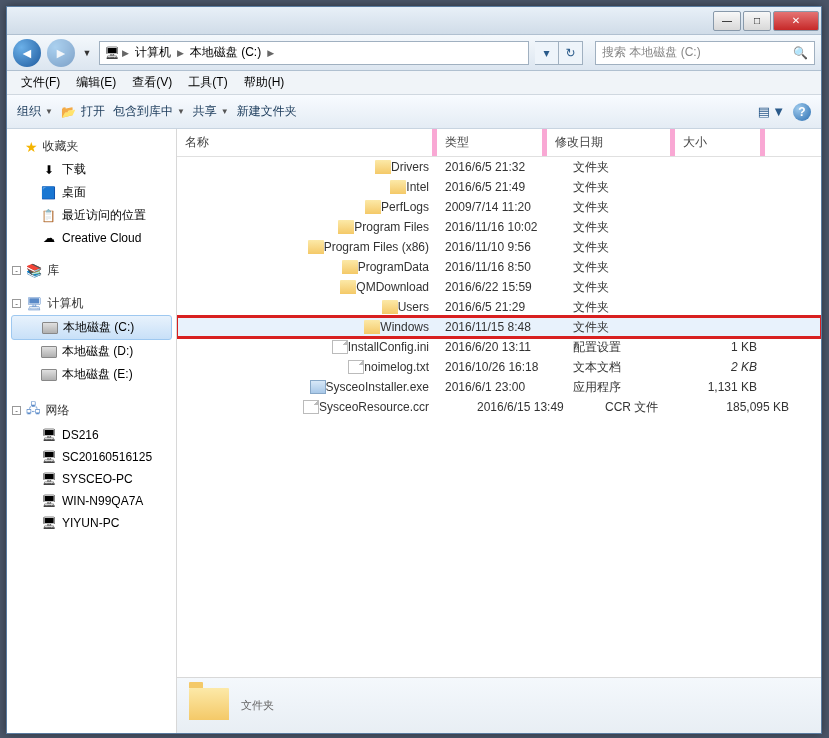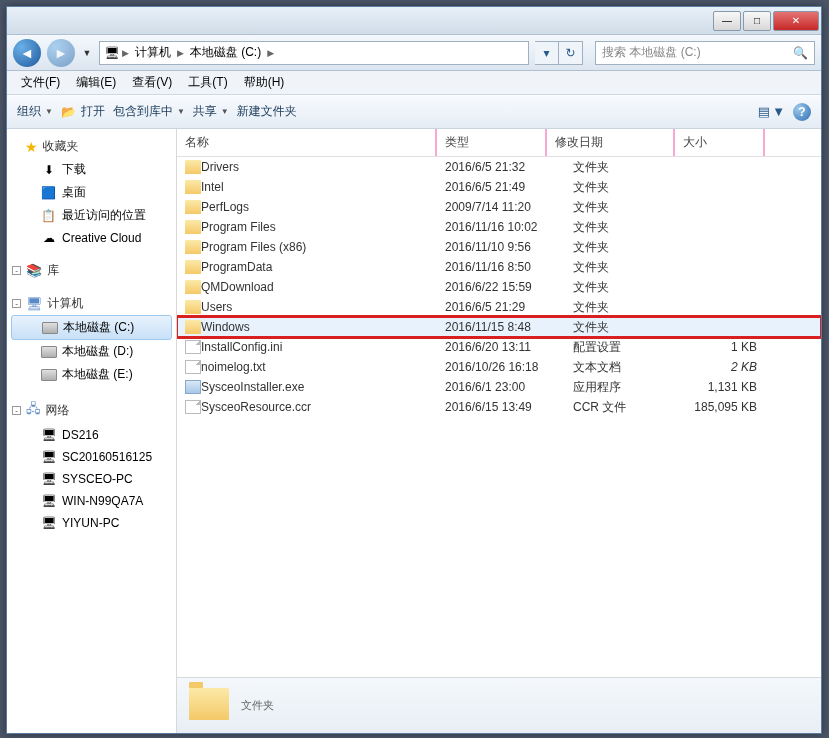--- a/index.html
+++ b/index.html
@@ -29,26 +29,26 @@
 .body { flex:1; display:flex; overflow:hidden;}
 .sidebar { width:170px; background:#fff; border-right:1px solid #d8d8d8; overflow-y:auto; font-size:12px; padding:6px 0;}
 .tree-group { margin-bottom:10px; }
 .tree-hdr { display:flex; align-items:center; gap:5px; padding:3px 8px 3px 18px; color:#333; cursor:pointer;}
 .tree-hdr .exp { width:9px; height:9px; margin-left:-13px; border:1px solid #999; font-size:8px; line-height:7px; text-align:center; color:#333; background:#fff;}
 .tree-item { display:flex; align-items:center; gap:5px; padding:3px 8px 3px 34px; cursor:pointer; white-space:nowrap; overflow:hidden;}
 .tree-item.sel { background: linear-gradient(to bottom,#e8f2fc,#c8e0f8); border:1px solid #9ec8f0; border-radius:3px; margin:0 4px; padding-left:30px;}
 .ticon-sm { width:16px; height:16px; display:inline-flex; align-items:center; justify-content:center; font-size:12px;}
 .content { flex:1; display:flex; flex-direction:column; overflow:hidden;}
 .cols { height:28px; display:flex; align-items:center; border-bottom:1px solid #e0e0e0; font-size:12px; color:#444; position:relative;}
-.cols .col { padding:0 8px; border-right:2px solid #f9a8d4; height:100%; display:flex; align-items:center; cursor:pointer;}
+.cols .col { padding:0 8px; border-right:5px solid #f9a8d4; height:100%; display:flex; align-items:center; cursor:pointer;}
 .filelist { flex:1; overflow-y:auto; position:relative;}
 .row { display:flex; align-items:center; height:20px; font-size:12px; color:#333; padding:0; position:relative;}
 .row.hl { outline: 3px solid #d82020; outline-offset:-1px; background:#e8f2fc; z-index:2;}
 .row .c { padding:0 8px; overflow:hidden; white-space:nowrap; text-overflow:ellipsis;}
-.row .c.name { display:flex; align-items:center; gap:0;}
+.row .c.name { display:flex; align-items:center; gap:0;justify-content:flex-end;}
 .row .c.size { text-align:right; justify-content:flex-end; display:flex;}
 .ficon { width:16px; height:14px; display:inline-block; }
 .ficon.folder { background: linear-gradient(to bottom,#fce9a8,#f4c968); border-radius:1px 1px 0 0; position:relative;}
 .ficon.folder:before { content:""; position:absolute; top:-3px; left:0; width:6px; height:3px; background:#f4c968; border-radius:1px 1px 0 0;}
 .ficon.file { background:#fff; border:1px solid #bbb; position:relative;}
 .ficon.file:before { content:""; position:absolute; top:0; right:0; width:4px; height:4px; background:linear-gradient(135deg,#fff 50%,#bbb 50%);}
 .ficon.exe { background:linear-gradient(to bottom,#d8e8f8,#a8c8e8); border:1px solid #88a8c8;}
 .details { height:56px; border-top:1px solid #d8d8d8; background: linear-gradient(to bottom,#f4f8fc,#e8eef4); display:flex; align-items:center; padding:6px 12px; gap:12px; font-size:12px;}
 .details .bigicon { width:40px; height:36px; }
 .details .bigicon .ficon.folder { width:40px; height:32px;}
@@ -331,21 +331,21 @@
             </div>
             <div class="c" style="width: 128px;">2016/6/1 23:00</div>
             <div class="c" style="width: 110px;">应用程序</div>
             <div class="c size" style="width: 90px;">1,131 KB</div>
           </div>
           <div class="row">
             <div class="c name" style="width: 260px;">
               <span class="ficon file"></span>
               <span>SysceoResource.ccr</span>
             </div>
-            <div class="c" style="width: 128px;">2016/6/15 13:49</div>
+            <div class="c" style="width: 128px; margin-left: 32px;">2016/6/15 13:49</div>
             <div class="c" style="width: 110px;">CCR 文件</div>
             <div class="c size" style="width: 90px;">185,095 KB</div>
           </div>
         </div>
       <div class="details">
         <div class="bigicon"><span class="ficon folder"></span></div>
         <div class="dtext">
           <div class="dsub">文件夹</div>
         </div>
       </div>

